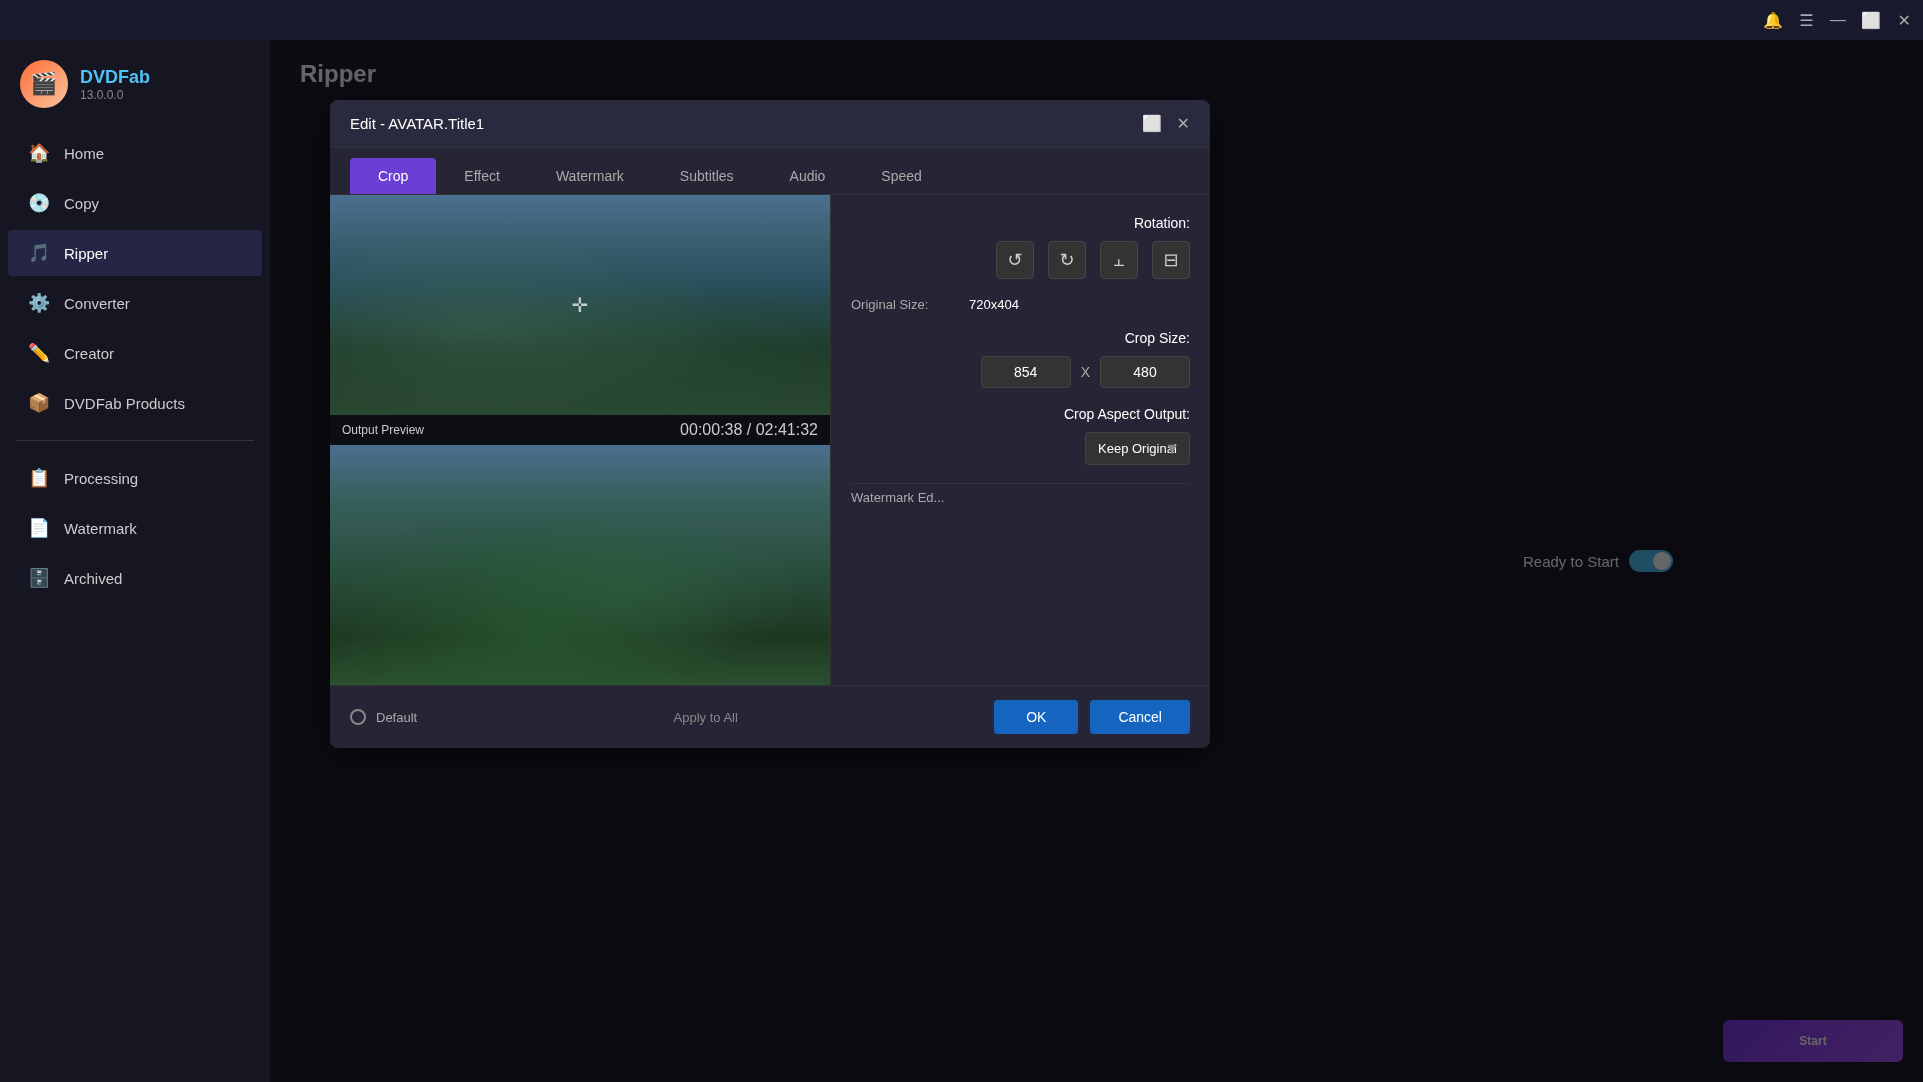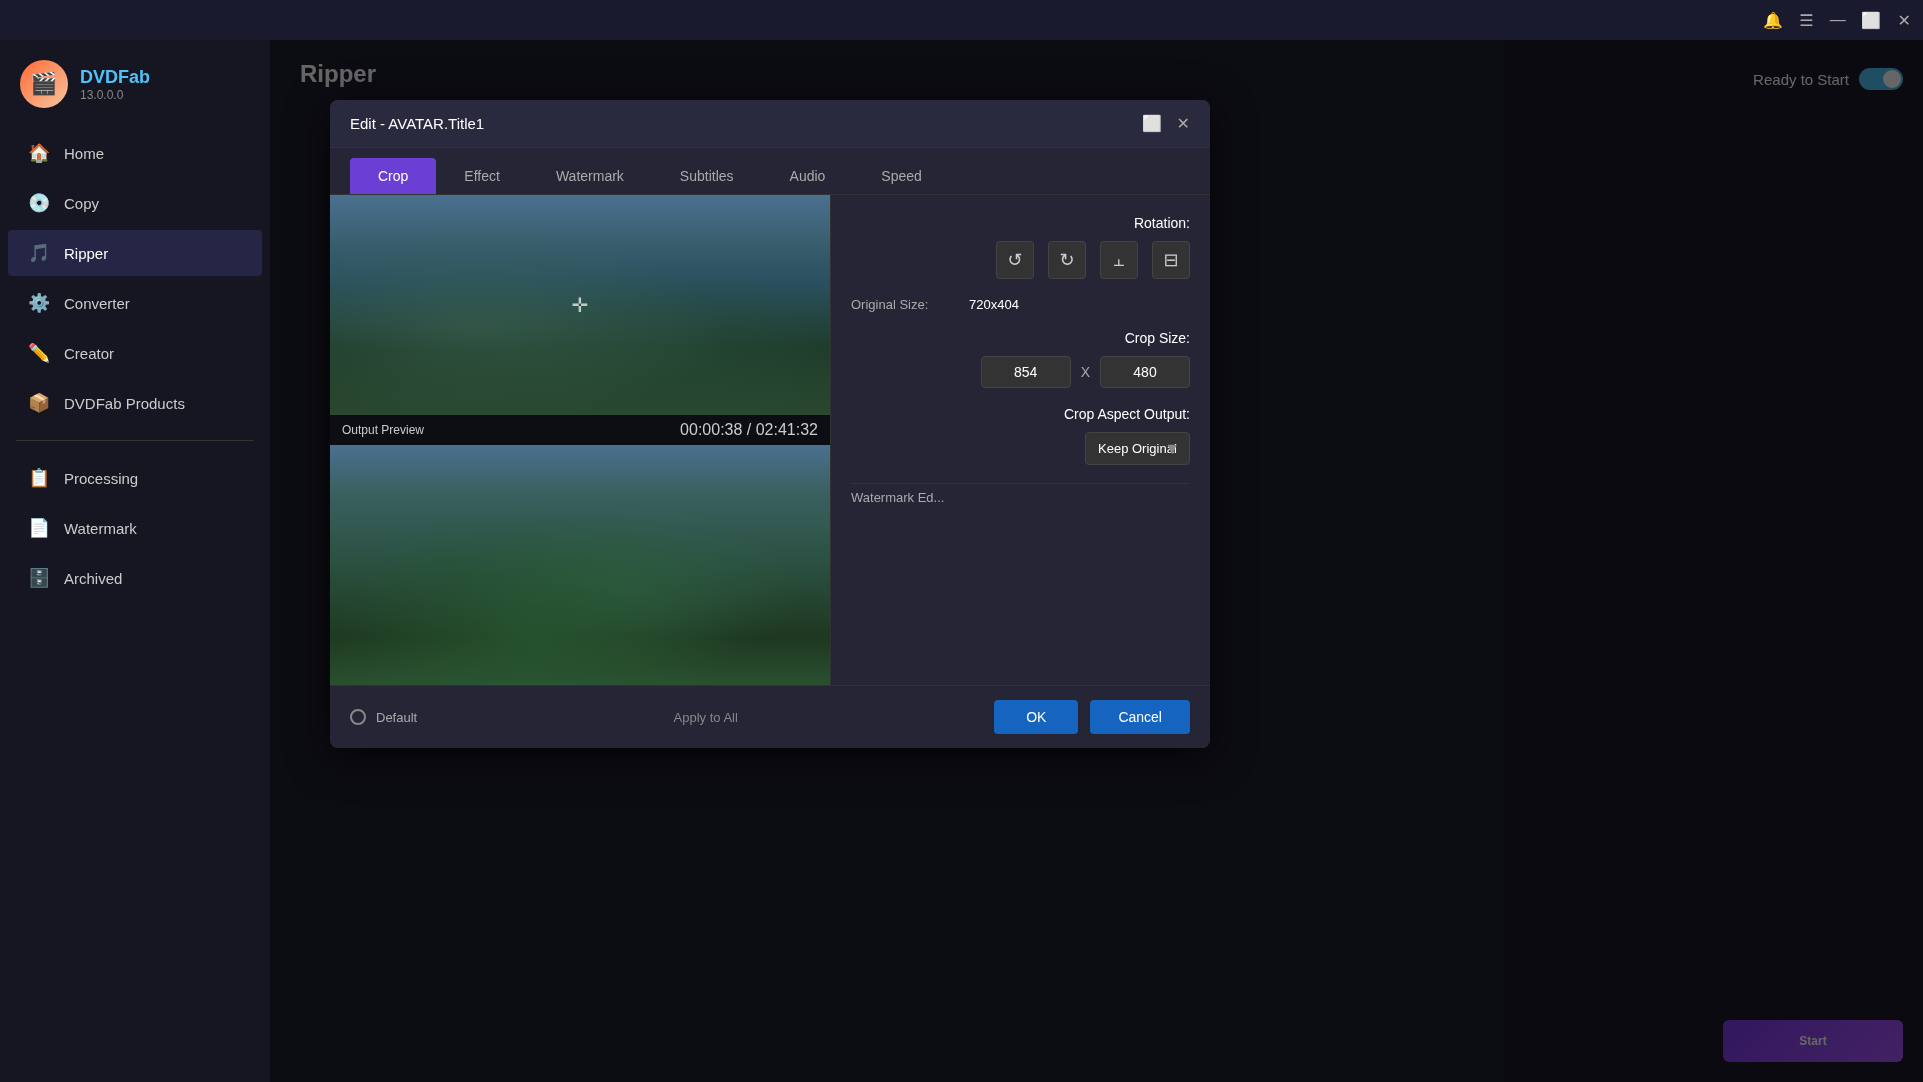--- a/index.html
+++ b/index.html
@@ -127,21 +127,21 @@
 
     
     .right-panel {
       position: absolute;
       right: 0;
       top: 0;
       bottom: 0;
       width: 420px;
       background: #1a1a28;
       display: flex;
-      flex-direction: column;
+      flex-direction: row;
       padding: 20px;
       gap: 10px;
       justify-content: space-between;
     }
     .ready-to-start-row {
       display: flex;
       align-items: center;
       justify-content: flex-end;
       gap: 10px;
       padding: 8px 0;

